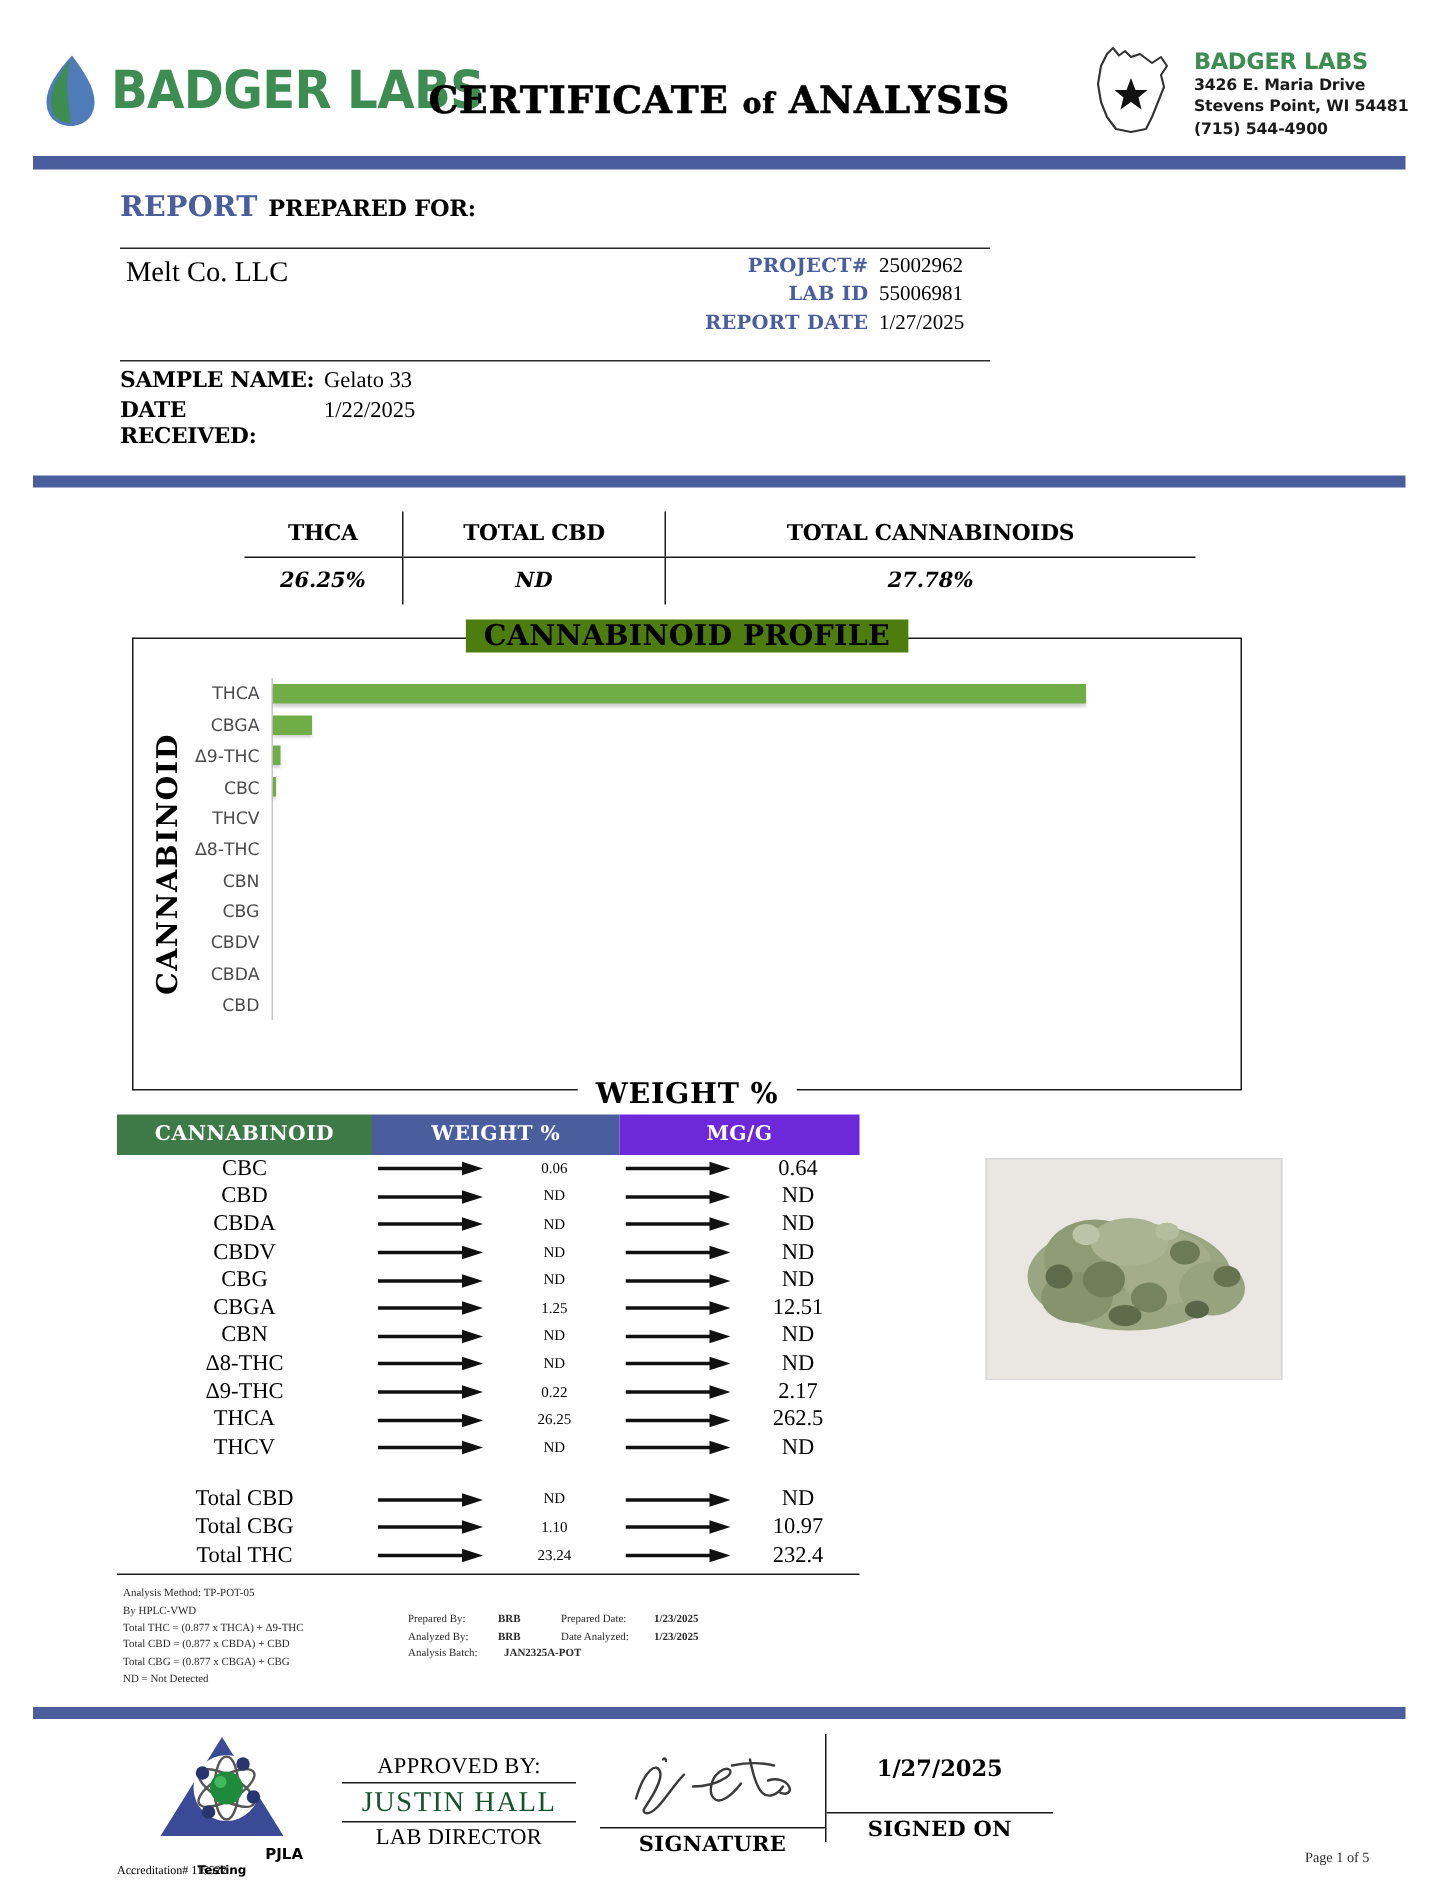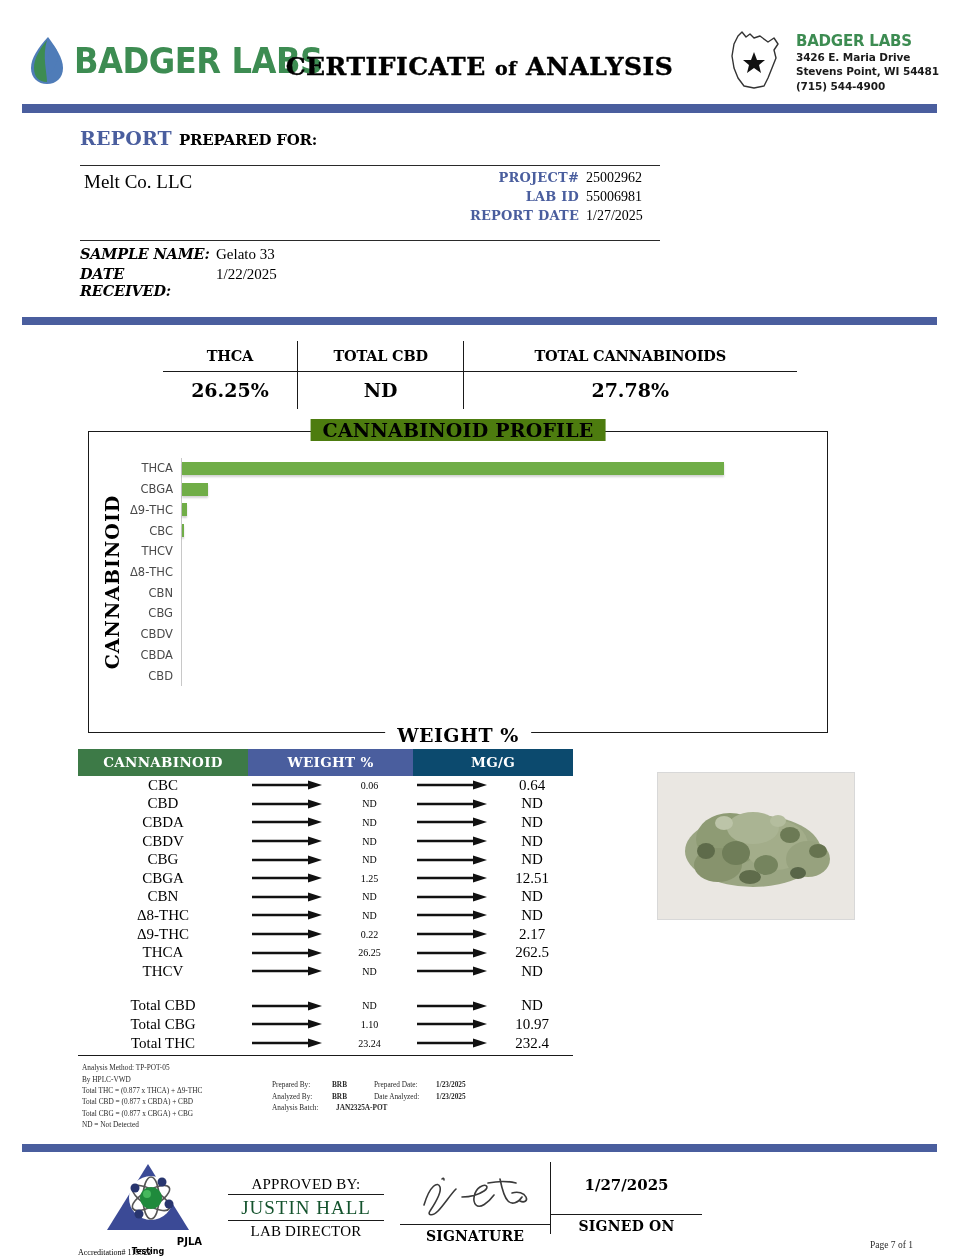--- a/index.html
+++ b/index.html
@@ -103,40 +103,39 @@
   .sample-block {
     margin-left: 58px; width: 580px;
     border-top: 1.6px solid #2a2a2a;
     padding-top: 4px;
   }
   .sample-row { display: flex; align-items: baseline; margin-bottom: 2px; }
   .sample-label {
     font-family: "DejaVu Serif", serif;
     font-weight: bold; font-size: 14.5px; width: 136px;
     letter-spacing: -0.2px;
-    font-style: italic;
   }
   .sample-value { font-size: 15px; }
 
   .spacer-16 { height: 16px; }
 
   
   .summary { margin: 16px 0 0 0; display: flex; justify-content: center; }
   .summary-table { border-collapse: collapse; width: 634px; }
   .summary-table th {
     font-family: "DejaVu Serif", serif;
     font-weight: bold; font-size: 14.5px;
     padding: 6px 0 7px 0; text-align: center;
     border-bottom: 1.6px solid #1a1a1a;
     letter-spacing: -0.2px;
   }
   .summary-table td {
     font-family: "DejaVu Serif", serif;
-    font-weight: bold; font-size: 19px;
-    padding: 7px 0 8px 0; text-align: center;
+    font-weight: bold; font-size: 14px;
+    padding: 7px 0 8px 0; text-align: center; font-style: italic;
   }
   .summary-table th.div, .summary-table td.div { border-left: 1.4px solid #1a1a1a; }
 
   
   .chart-wrap {
     margin: 22px 22px 0 88px;
     position: relative;
   }
   .chart-box {
     border: 1.3px solid #1a1a1a;
@@ -208,21 +207,21 @@
   .res-head { display: flex; }
   .res-head div {
     font-family: "DejaVu Serif", serif;
     font-weight: bold; font-size: 13.5px;
     color: #fff; text-align: center;
     padding: 5px 0 6px 0;
     letter-spacing: 0.3px;
   }
   .rh-1 { width: 170px; background: #3d7a47; }
   .rh-2 { width: 165px; background: #4a5e9e; }
-  .rh-3 { width: 160px; background: #0c4a6e; }
+  .rh-3 { width: 160px; background: #6d28d9; }
 
   .res-row { display: flex; align-items: center; height: 18.6px; }
   .res-row.gap { height: 16px; }
   .rc-name {
     width: 170px; text-align: center;
     font-size: 15px;
   }
   .rc-arrow { width: 78px; display: flex; align-items: center; justify-content: center; }
   .rc-val { width: 87px; text-align: center; font-size: 10px; }
   .rc-arrow2 { width: 78px; display: flex; align-items: center; justify-content: center; }
@@ -815,18 +814,18 @@
         </svg>
       </div>
       <div class="sig-caption">SIGNATURE</div>
     </div>
 
     <div class="signed-col">
       <div class="signed-date">1/27/2025</div>
       <div class="signed-caption">SIGNED ON</div>
     </div>
 
-    <div class="page-num">Page 7 of 1</div>
+    <div class="page-num">Page 1 of 5</div>
   </div>
 
   <div class="disclaimer-rule"></div>
 
 </div>
 
 </body></html>

